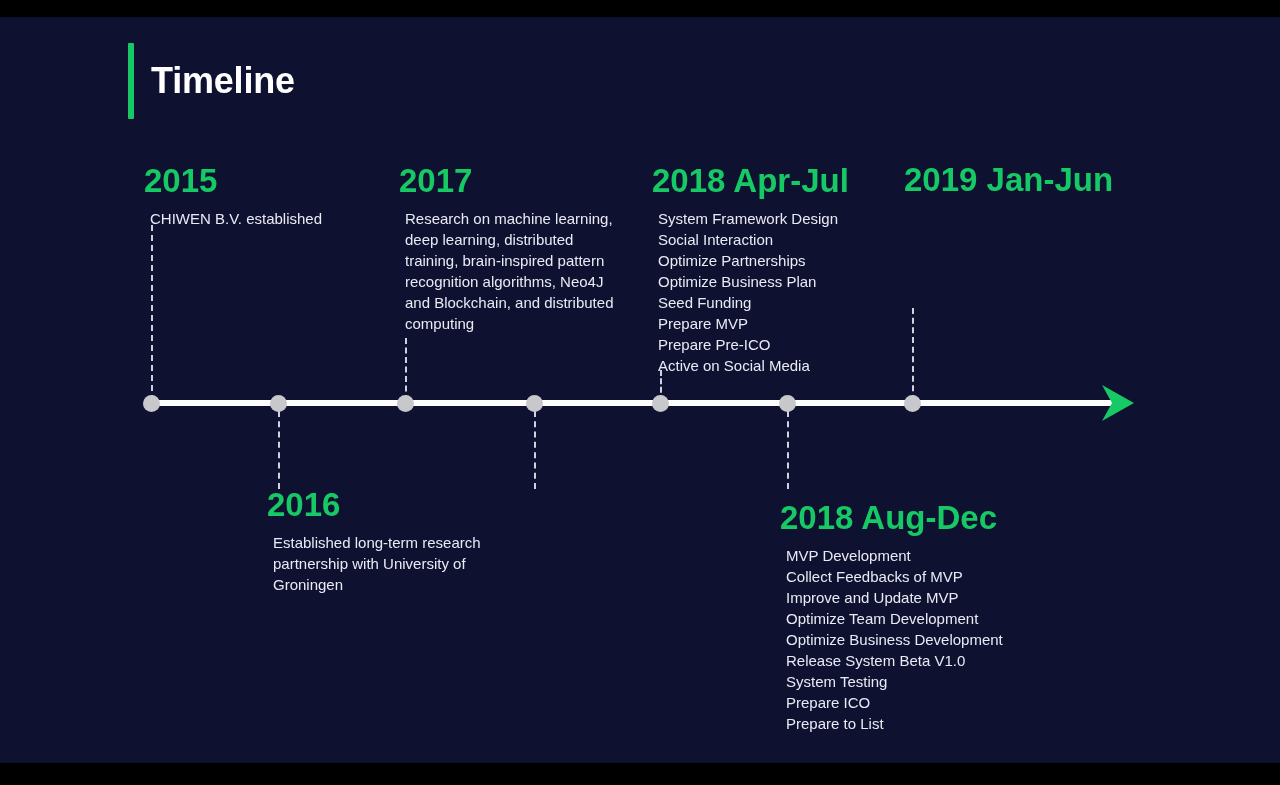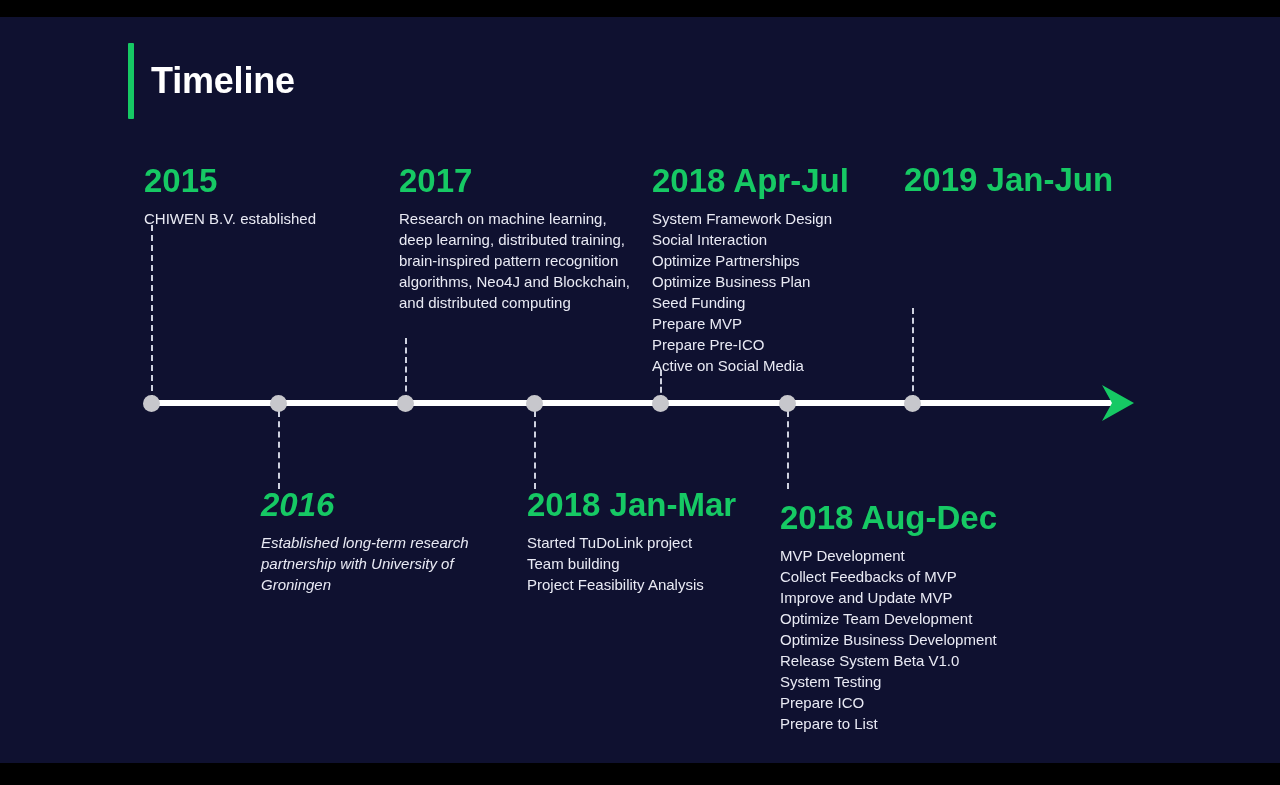--- a/index.html
+++ b/index.html
@@ -111,21 +111,21 @@
   }
   .entry-year {
     color: #16c964;
     font-size: 33px;
     font-weight: bold;
     line-height: 1.1;
     margin: 0 0 9px 0;
     white-space: nowrap;
   }
   .entry-lines {
-    margin: 0;
+    margin: 6px;
     padding: 0;
     list-style: none;
   }
   .entry-lines li {
     color: #e9eaf4;
     font-size: 15px;
     line-height: 21px;
     white-space: nowrap;
   }
   .entry.wrap .entry-lines li {
@@ -193,35 +193,27 @@
       <li>Prepare MVP</li>
       <li>Prepare Pre-ICO</li>
       <li>Active on Social Media</li>
     </ul>
   </div>
 
   <div class="entry" style="left:904px; top:162px; width:270px;">
     <div class="entry-year">2019 Jan-Jun</div>
   </div>
 
-  <div class="entry wrap" style="left:261px; top:487px; width:232px;font-style:italic;">
+  <div class="entry wrap" style="left:267px; top:487px; width:232px;">
     <div class="entry-year">2016</div>
     <ul class="entry-lines">
       <li>Established long-term research partnership with University of Groningen</li>
     </ul>
   </div>
 
-  <div class="entry" style="left:527px; top:487px; width:240px;">
-    <div class="entry-year">2018 Jan-Mar</div>
-    <ul class="entry-lines">
-      <li>Started TuDoLink project</li>
-      <li>Team building</li>
-      <li>Project Feasibility Analysis</li>
-    </ul>
-  </div>
 
   <div class="entry" style="left:780px; top:500px; width:260px;">
     <div class="entry-year">2018 Aug-Dec</div>
     <ul class="entry-lines">
       <li>MVP Development</li>
       <li>Collect Feedbacks of MVP</li>
       <li>Improve and Update MVP</li>
       <li>Optimize Team Development</li>
       <li>Optimize Business Development</li>
       <li>Release System Beta V1.0</li>

